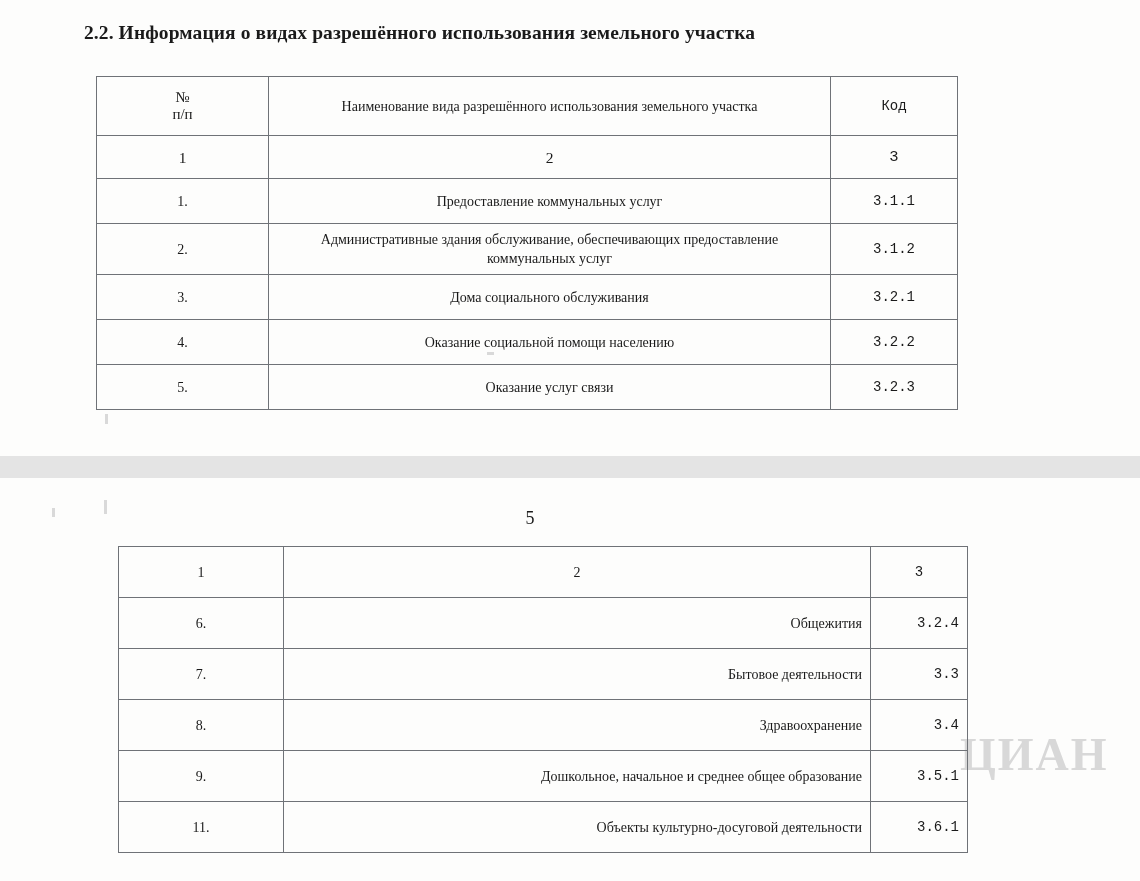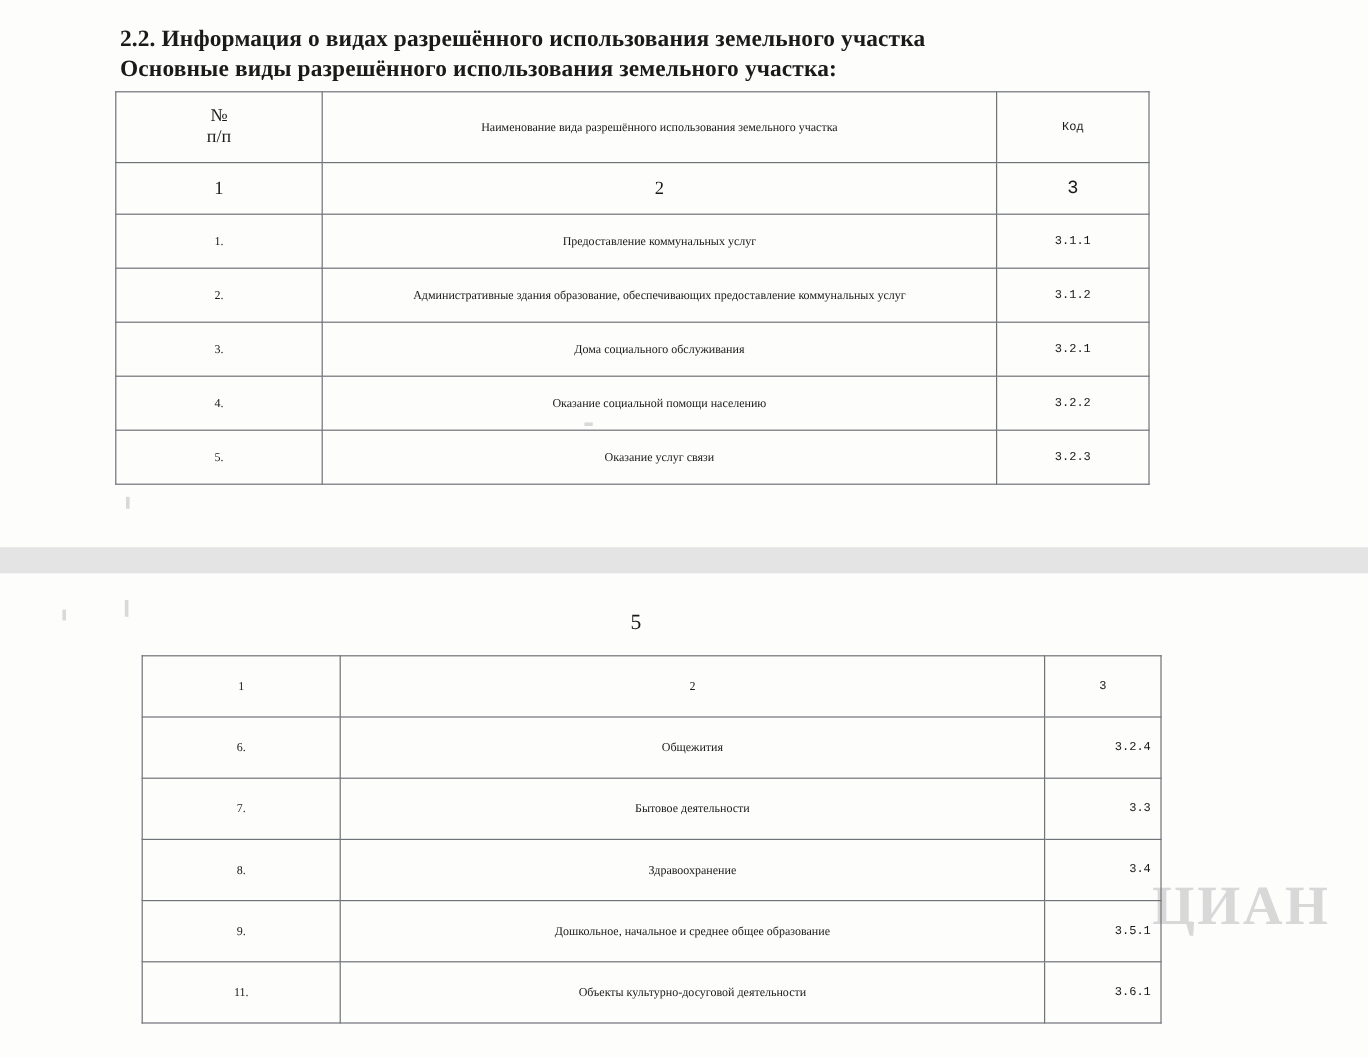--- a/index.html
+++ b/index.html
@@ -27,21 +27,21 @@
   #scan-gap {
     position: absolute;
     left: 0; top: 456px;
     width: 1140px; height: 22px;
     background: #e4e4e4;
   }
   #scan-bottom { top: 478px; height: 403px; }
 
   .heading {
     position: absolute;
-    left: 100px;
+    left: 84px;
     top: 20px;
     width: 900px;
     font-weight: bold;
     font-size: 19.5px;
     line-height: 25px;
     letter-spacing: 0.1px;
   }
   .heading .line2 { display: block; }
 
   .page-number {
@@ -56,21 +56,21 @@
   table.doc {
     position: absolute;
     border-collapse: collapse;
     table-layout: fixed;
     background: transparent;
   }
   table.doc td, table.doc th {
     border: 1px solid #6f7277;
     padding: 6px 8px;
     font-weight: normal;
-    font-size: 10px;
+    font-size: 14px;
     line-height: 19px;
     vertical-align: middle;
   }
   .c-num { width: 155px; text-align: center; }
   .c-name { width: 545px; text-align: center; }
   .c-code { width: 110px; text-align: center; font-family: Liberation Mono, monospace; }
 
   #table-top {
     left: 96px;
     top: 76px;
@@ -82,21 +82,21 @@
   #table-top tbody tr td { height: 32px; }
 
   #table-bottom {
     left: 118px;
     top: 546px;
     width: 798px;
   }
   #table-bottom .numrow td { height: 38px; text-align: center; }
   #table-bottom tbody tr td { height: 38px; }
   #table-bottom .c-num { width: 148px; text-align: center; }
-  #table-bottom .c-name { width: 570px; text-align: center; }
+  #table-bottom .c-name { width: 570px; text-align: right; }
   #table-bottom .c-code { width: 80px; text-align: right; }
 
   
   .code-low { vertical-align: bottom; padding-bottom: 2px; }
   .code-big { font-size: 17px; }
 
   
   .wm {
     position: absolute;
     color: #d8d8d8;
@@ -116,21 +116,20 @@
 </style>
 </head>
 <body>
 
 <div class="scan" id="scan-top"></div>
 <div id="scan-gap"></div>
 <div class="scan" id="scan-bottom"></div>
 
 <div class="heading">
   <span>2.2. Информация о видах разрешённого использования земельного участка</span>
-  <span class="line2">Основные виды разрешённого использования земельного участка:</span>
 </div>
 
 <table class="doc" id="table-top">
   <tbody>
     <tr class="hdr">
       <td class="c-num">
         <div>№</div>
         <div>п/п</div>
       </td>
       <td class="c-name">Наименование вида разрешённого использования земельного участка</td>
@@ -141,21 +140,21 @@
       <td class="c-name" style="text-align:center">2</td>
       <td class="c-code">3</td>
     </tr>
     <tr>
       <td class="c-num">1.</td>
       <td class="c-name">Предоставление коммунальных услуг</td>
       <td class="c-code">3.1.1</td>
     </tr>
     <tr>
       <td class="c-num">2.</td>
-      <td class="c-name">Административные здания образование, обеспечивающих предоставление коммунальных услуг</td>
+      <td class="c-name">Административные здания обслуживание, обеспечивающих предоставление коммунальных услуг</td>
       <td class="c-code">3.1.2</td>
     </tr>
     <tr>
       <td class="c-num">3.</td>
       <td class="c-name">Дома социального обслуживания</td>
       <td class="c-code code-low">3.2.1</td>
     </tr>
     <tr>
       <td class="c-num">4.</td>
       <td class="c-name">Оказание социальной помощи населению</td>

